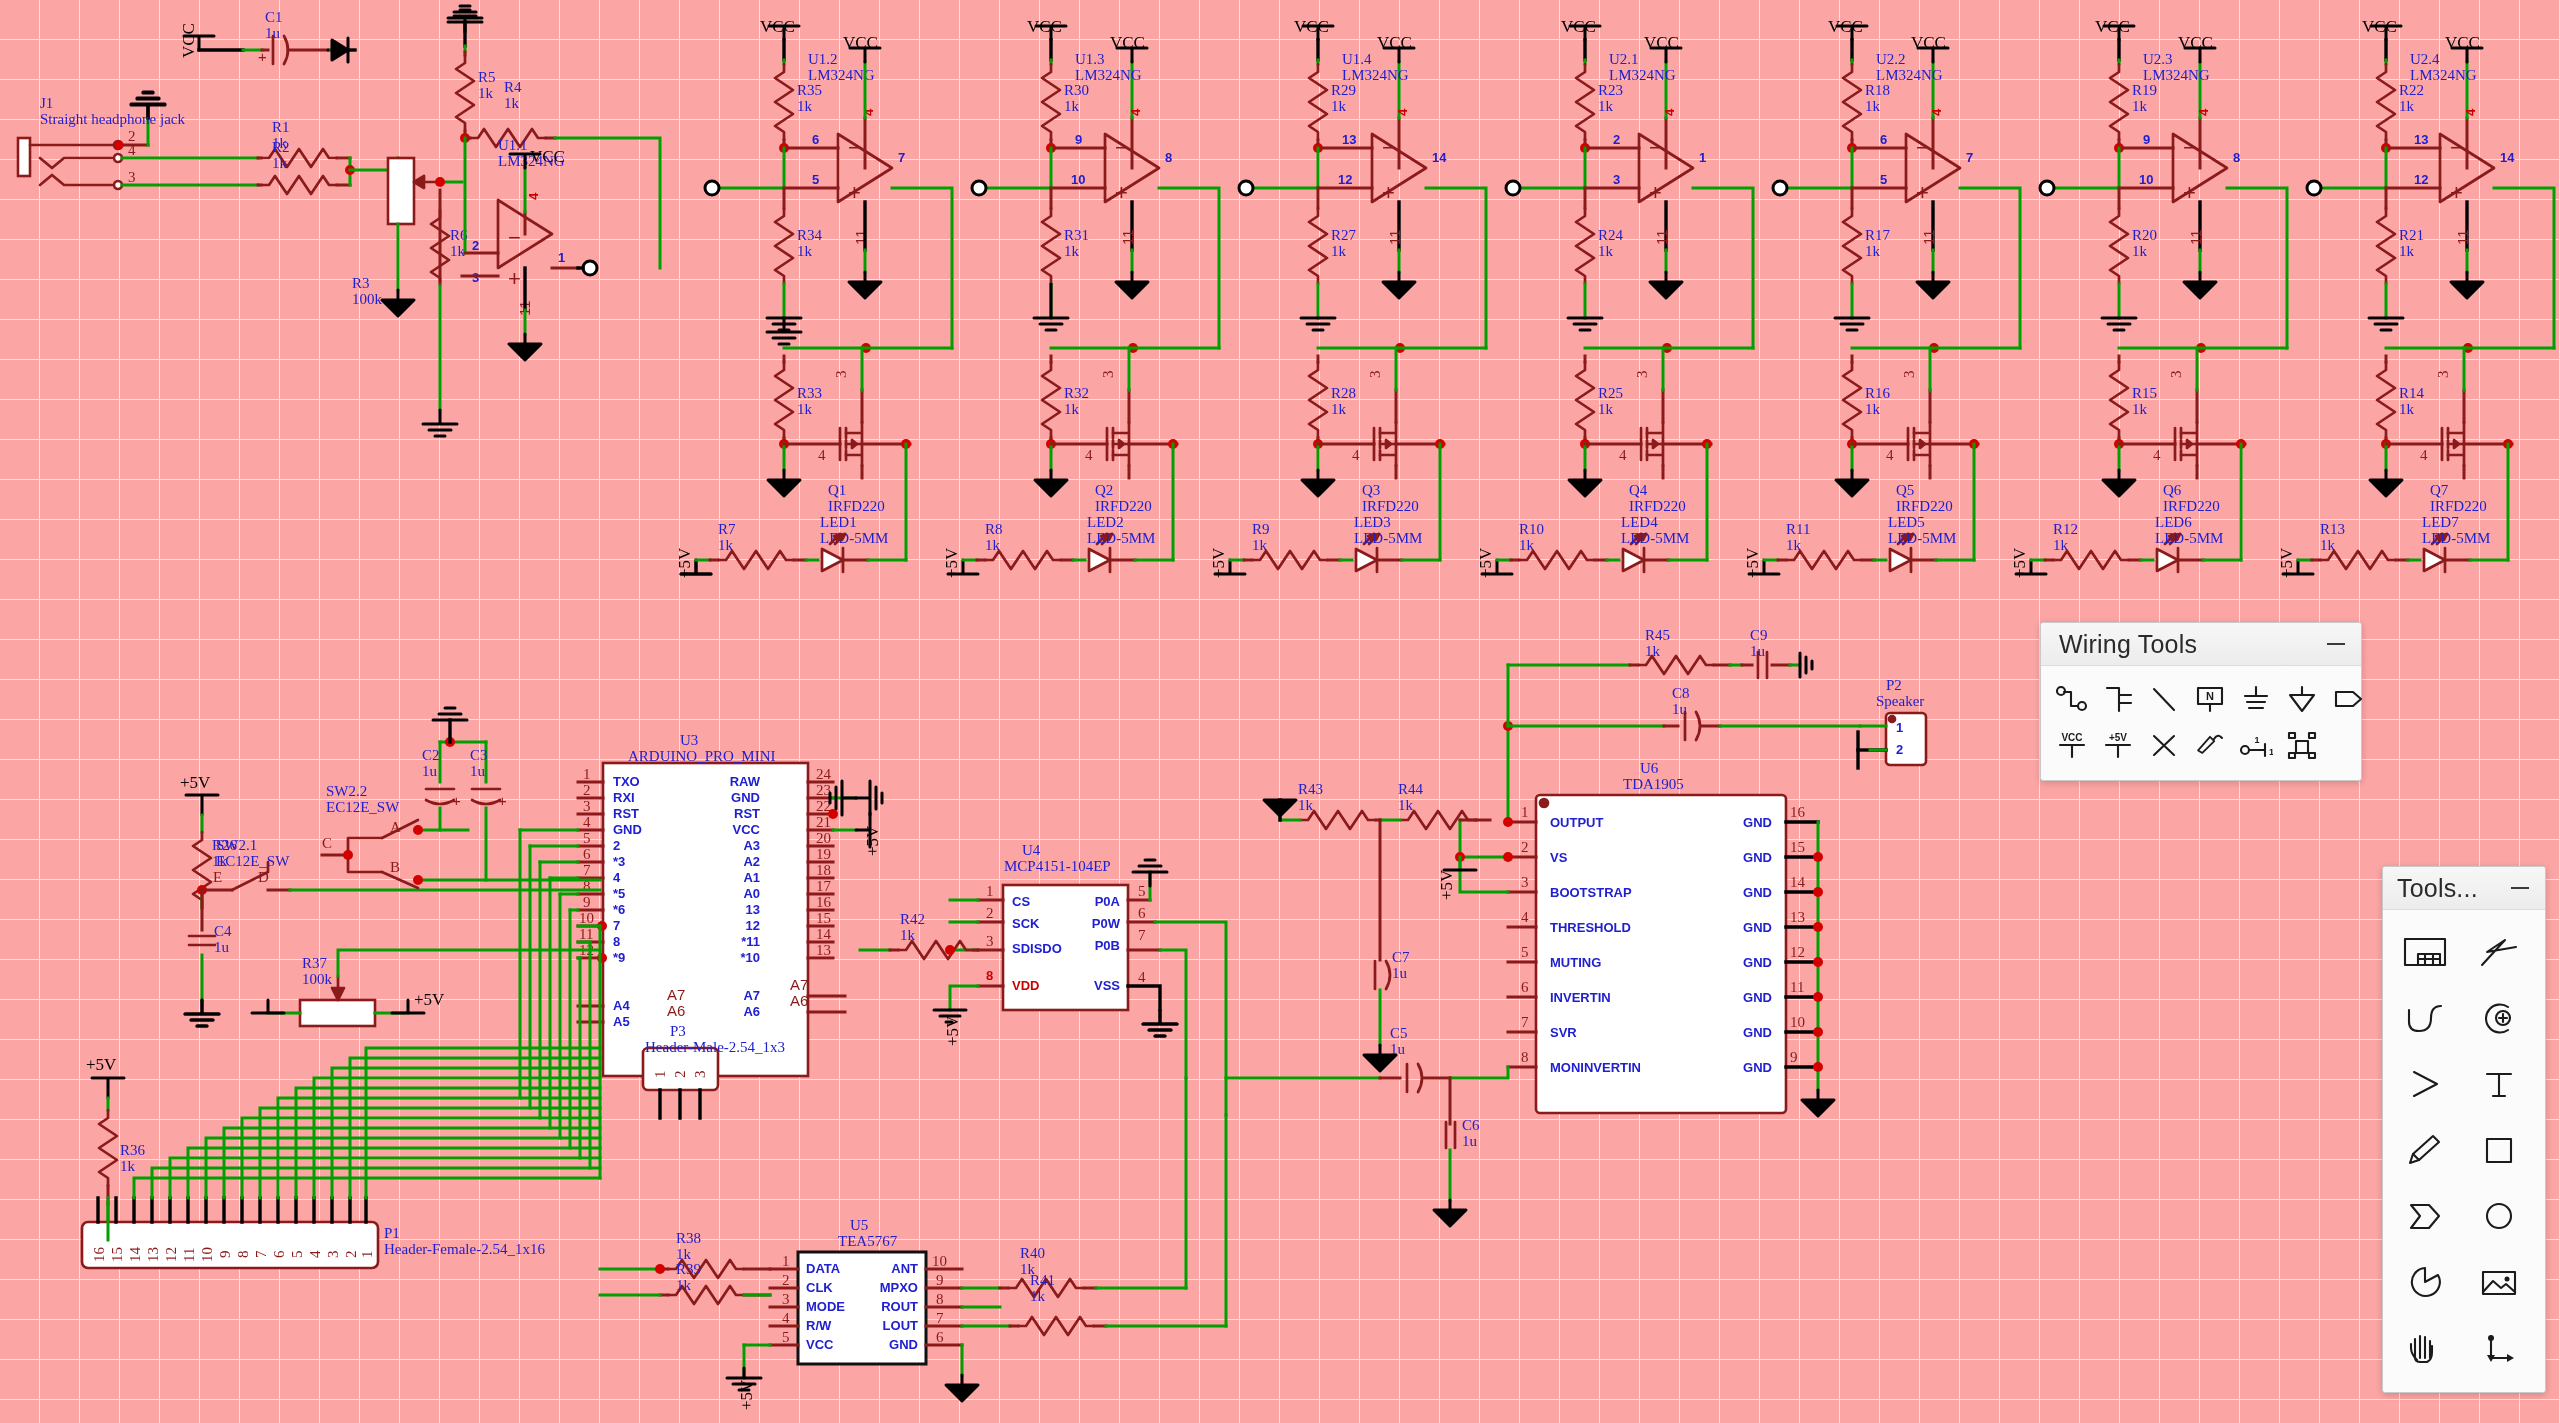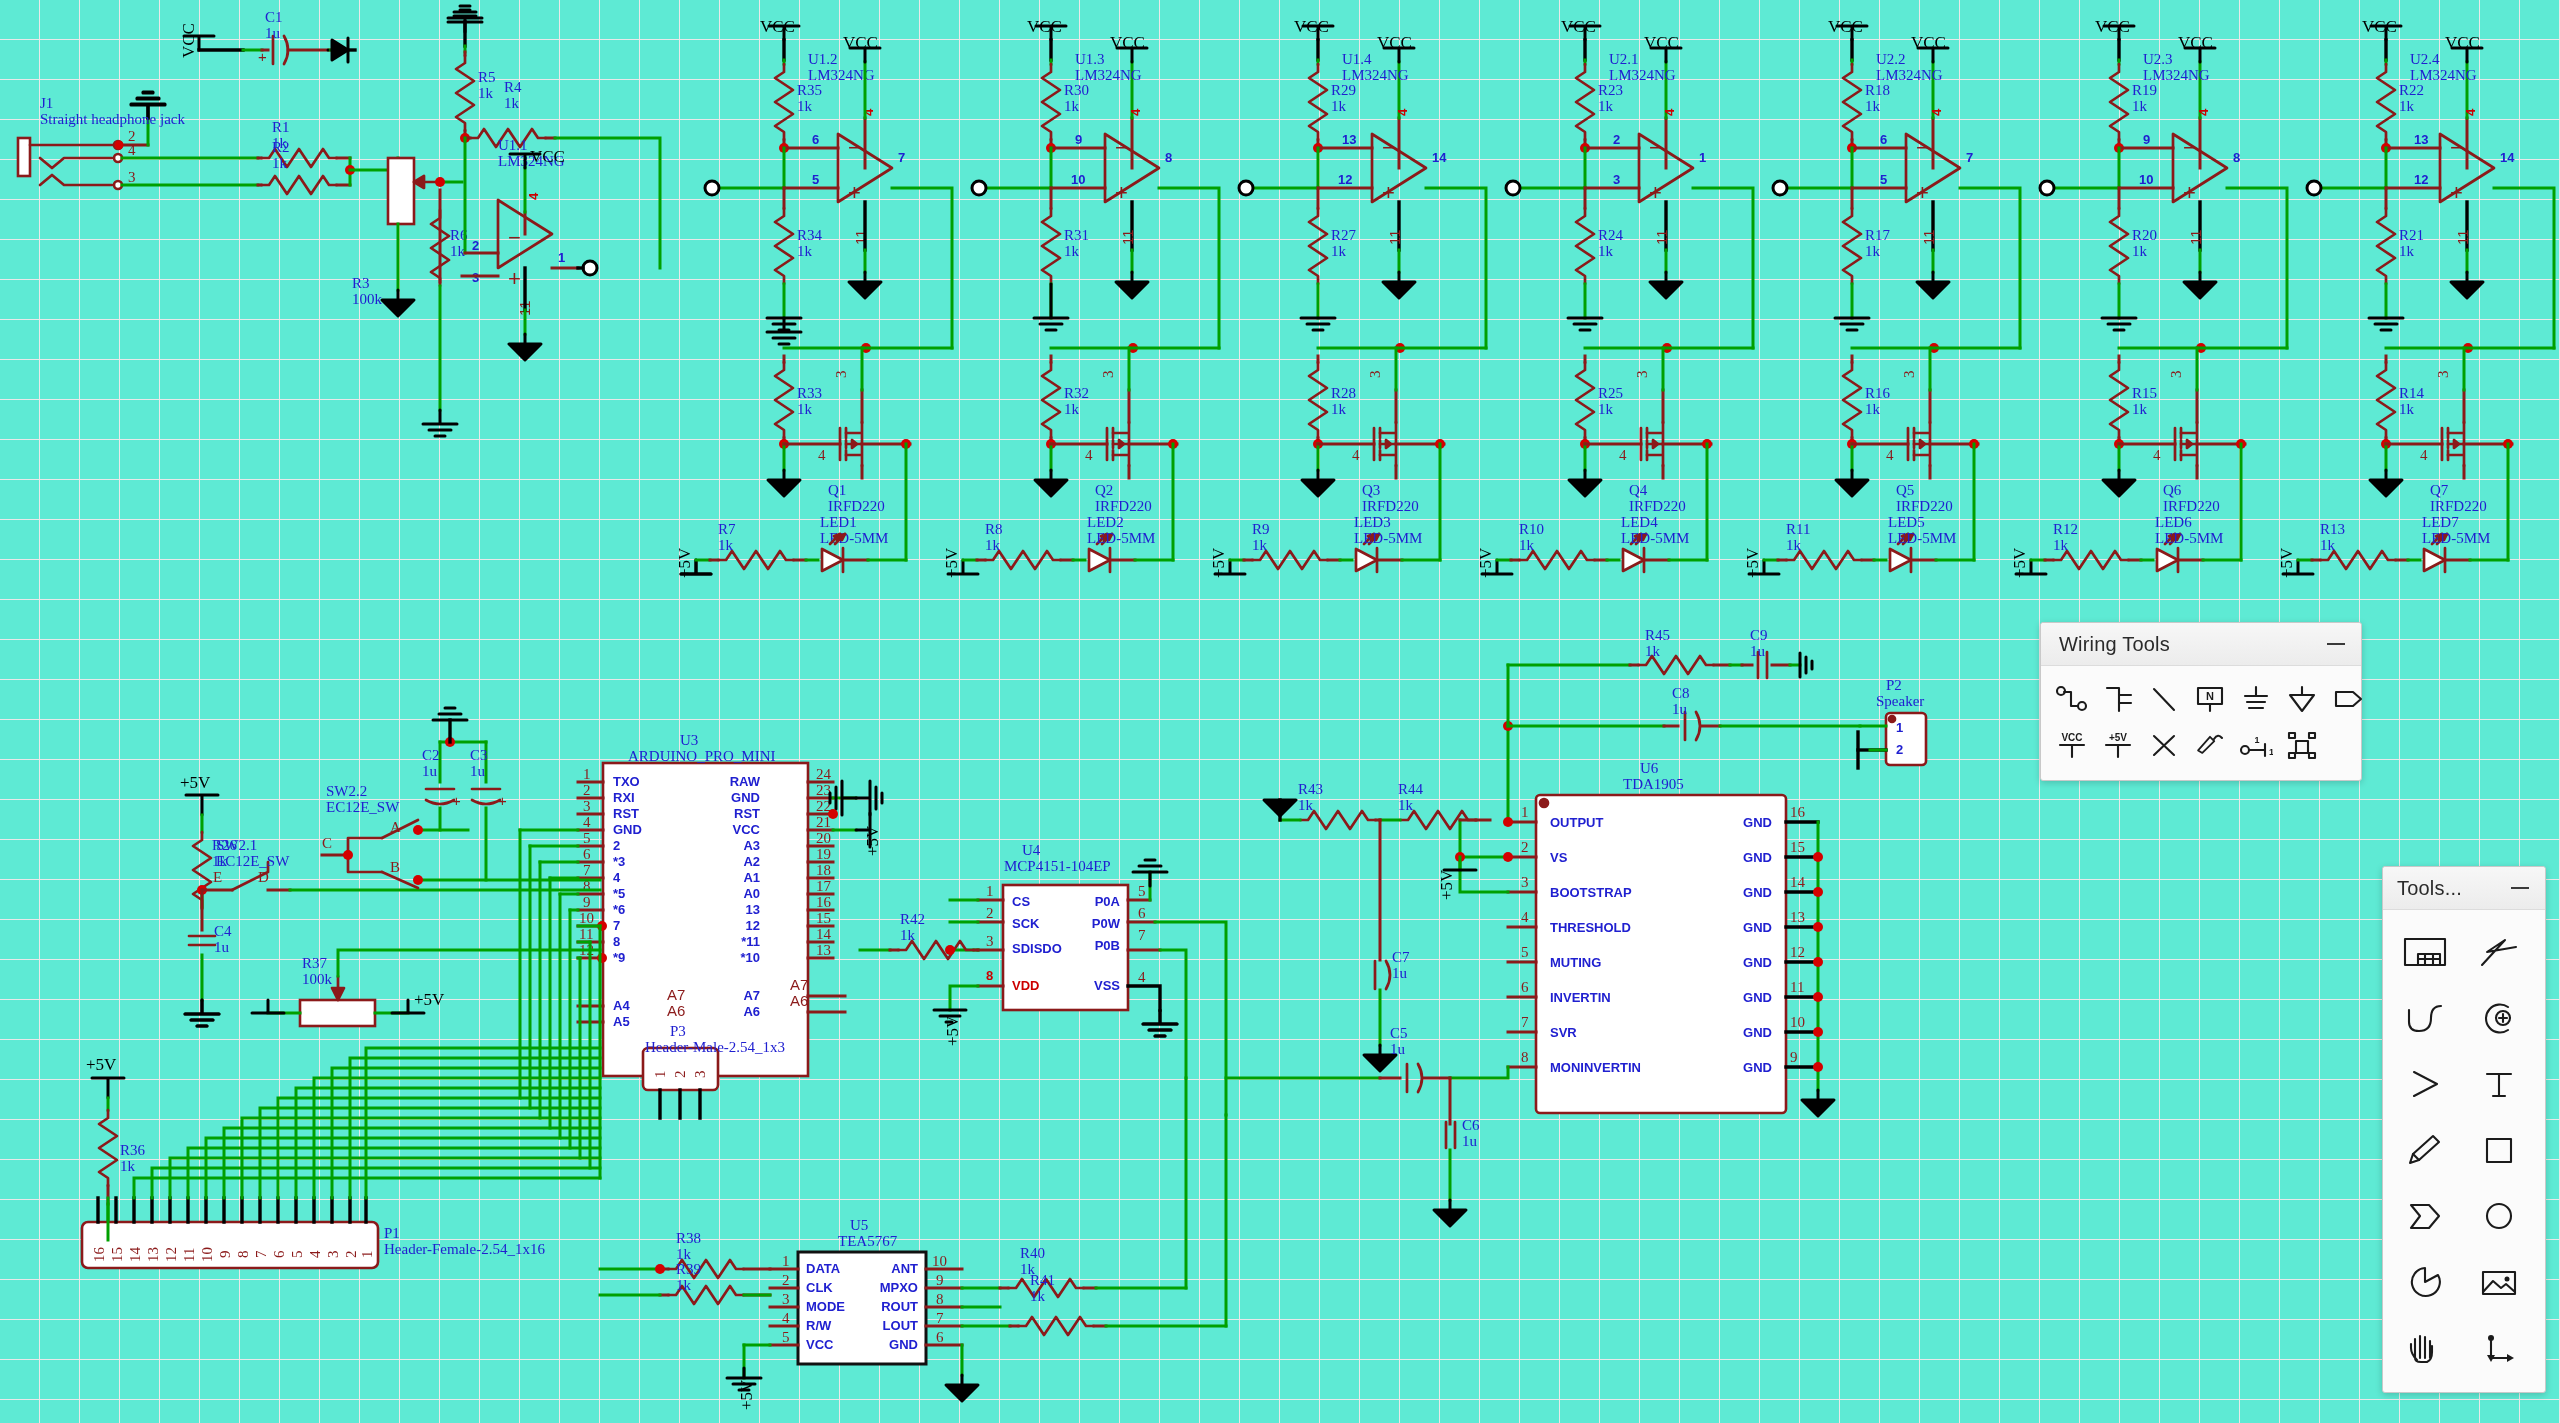--- a/index.html
+++ b/index.html
@@ -1,33 +1,33 @@
 <!DOCTYPE html>
 <html><head>
 <meta charset="utf-8">
 <title>Schematic Editor</title>
 <style>
   html,body{margin:0;padding:0;background:#fff;}
   body{font-family:"Liberation Sans",sans-serif;}
-  #app{position:relative;width:2560px;height:1423px;overflow:hidden;background:#5eead4;}
+  #app{position:relative;width:2560px;height:1423px;overflow:hidden;background:#fca5a5;}
   #grid{position:absolute;inset:0;
     background-image:
       linear-gradient(to right,#e9e9e9 1px,transparent 1px),
       linear-gradient(to bottom,#e9e9e9 1px,transparent 1px);
     background-size:40px 40px;background-position:-1px -1px;}
   #sheet{position:absolute;left:0;top:0;width:2560px;height:1423px;}
   svg.canvas{position:absolute;left:0;top:0;width:2560px;height:1423px;overflow:visible;}
 
   
   .panel{position:absolute;background:#fbfbfb;border:1px solid #c9c9c9;border-radius:3px;
          box-shadow:0 2px 7px rgba(0,0,0,.18);}
   .panel-head{height:42px;display:flex;align-items:center;justify-content:space-between;
        padding:0 14px 0 18px;background:linear-gradient(#f7f7f7,#ececec);
        border-bottom:1px solid #dcdcdc;border-radius:3px 3px 0 0;}
-  .panel-title{font-size:20px;color:#2a2a2a;letter-spacing:.2px;white-space:nowrap;}
+  .panel-title{font-size:25px;color:#2a2a2a;letter-spacing:.2px;white-space:nowrap;}
   .panel-min{width:22px;height:18px;display:flex;align-items:center;justify-content:center;cursor:pointer;}
   .panel-min i{display:block;width:18px;height:2px;background:#3a3a3a;}
   .panel-body{padding:12px 10px 14px 10px;}
   .tool-grid{display:grid;gap:4px;}
   .tool{display:flex;align-items:center;justify-content:center;cursor:pointer;border-radius:3px;}
   #wiring-tools{left:2040px;top:622px;width:320px;}
   #wiring-tools .tool-grid{grid-template-columns:repeat(7,1fr);}
   #wiring-tools .tool{width:42px;height:42px;}
   #drawing-tools{left:2382px;top:866px;width:162px;}
   #drawing-tools .tool-grid{grid-template-columns:repeat(2,1fr);gap:6px;}

